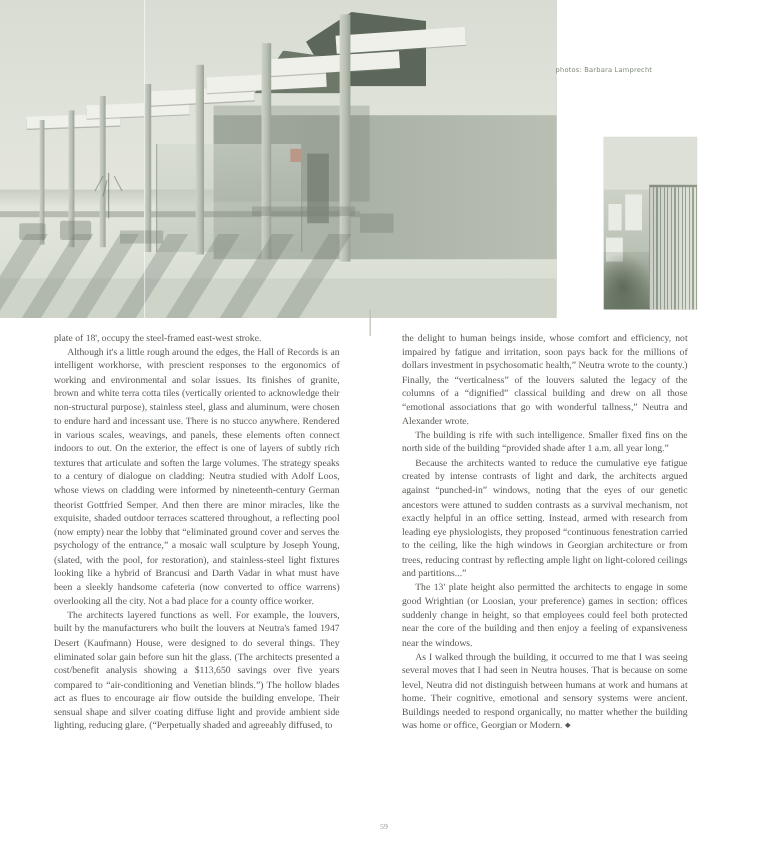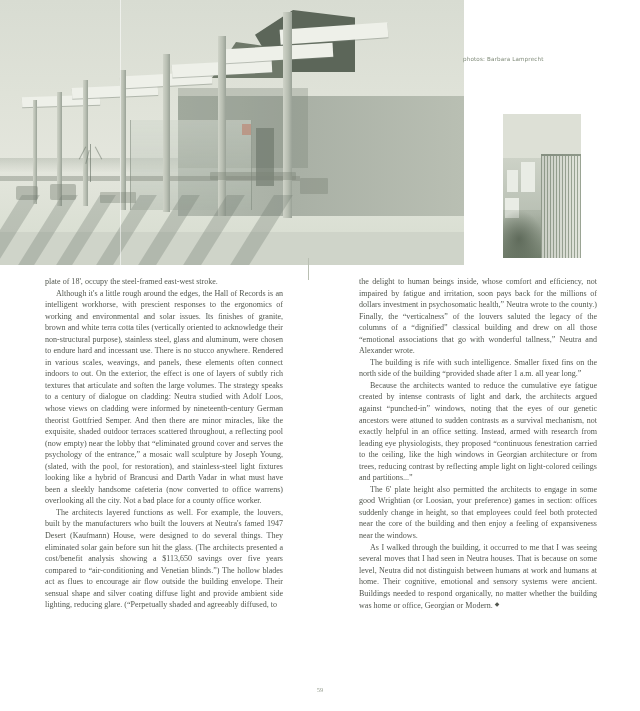--- a/index.html
+++ b/index.html
@@ -222,21 +222,21 @@
     position: absolute;
     top: 0;
     width: 238px;
     font-size: 8.05px;
     line-height: 11.55px;
     text-align: justify;
     color: #52574f;
     font-family: "Liberation Serif", serif;
   }
   .col-left { left: 45px; }
-  .col-right { left: 359px; }
+  .col-right { left: 335px; }
 
   .col p {
     margin: 0;
     text-indent: 0;
   }
   .col p.indent {
     text-indent: 11px;
   }
 
   .col-divider {
@@ -343,18 +343,18 @@
   <div class="col col-left">
     <p>plate of 18', occupy the steel-framed east-west stroke.</p>
     <p class="indent">Although it's a little rough around the edges, the Hall of Records is an intelligent workhorse, with prescient responses to the ergonomics of working and environmental and solar issues. Its finishes of granite, brown and white terra cotta tiles (vertically oriented to acknowledge their non-structural purpose), stainless steel, glass and aluminum, were chosen to endure hard and incessant use. There is no stucco anywhere. Rendered in various scales, weavings, and panels, these elements often connect indoors to out. On the exterior, the effect is one of layers of subtly rich textures that articulate and soften the large volumes. The strategy speaks to a century of dialogue on cladding: Neutra studied with Adolf Loos, whose views on cladding were informed by nineteenth-century German theorist Gottfried Semper. And then there are minor miracles, like the exquisite, shaded outdoor terraces scattered throughout, a reflecting pool (now empty) near the lobby that “eliminated ground cover and serves the psychology of the entrance,” a mosaic wall sculpture by Joseph Young, (slated, with the pool, for restoration), and stainless-steel light fixtures looking like a hybrid of Brancusi and Darth Vadar in what must have been a sleekly handsome cafeteria (now converted to office warrens) overlooking all the city. Not a bad place for a county office worker.</p>
     <p class="indent">The architects layered functions as well. For example, the louvers, built by the manufacturers who built the louvers at Neutra's famed 1947 Desert (Kaufmann) House, were designed to do several things. They eliminated solar gain before sun hit the glass. (The architects presented a cost/benefit analysis showing a $113,650 savings over five years compared to “air-conditioning and Venetian blinds.”) The hollow blades act as flues to encourage air flow outside the building envelope. Their sensual shape and silver coating diffuse light and provide ambient side lighting, reducing glare. (“Perpetually shaded and agreeably diffused, to</p>
   </div>
 
   <div class="col col-right">
     <p>the delight to human beings inside, whose comfort and efficiency, not impaired by fatigue and irritation, soon pays back for the millions of dollars investment in psychosomatic health,” Neutra wrote to the county.) Finally, the “verticalness” of the louvers saluted the legacy of the columns of a “dignified” classical building and drew on all those “emotional associations that go with wonderful tallness,” Neutra and Alexander wrote.</p>
     <p class="indent">The building is rife with such intelligence. Smaller fixed fins on the north side of the building “provided shade after 1 a.m. all year long.”</p>
     <p class="indent">Because the architects wanted to reduce the cumulative eye fatigue created by intense contrasts of light and dark, the architects argued against “punched-in” windows, noting that the eyes of our genetic ancestors were attuned to sudden contrasts as a survival mechanism, not exactly helpful in an office setting. Instead, armed with research from leading eye physiologists, they proposed “continuous fenestration carried to the ceiling, like the high windows in Georgian architecture or from trees, reducing contrast by reflecting ample light on light-colored ceilings and partitions...”</p>
-    <p class="indent">The 6' plate height also permitted the architects to engage in some good Wrightian (or Loosian, your preference) games in section: offices suddenly change in height, so that employees could feel both protected near the core of the building and then enjoy a feeling of expansiveness near the windows.</p>
+    <p class="indent">The 13' plate height also permitted the architects to engage in some good Wrightian (or Loosian, your preference) games in section: offices suddenly change in height, so that employees could feel both protected near the core of the building and then enjoy a feeling of expansiveness near the windows.</p>
     <p class="indent"><span>As I walked through the building, it occurred to me that I was seeing several moves that I had seen in Neutra houses. That is because on some level, Neutra did not distinguish between humans at work and humans at home. Their cognitive, emotional and sensory systems were ancient. Buildings needed to respond organically, no matter whether the building was home or office, Georgian or Modern.</span> <span class="endmark">◆</span></p>
   </div>
 </div>
 
 <div class="page-number">59</div>
 
 </body></html>

